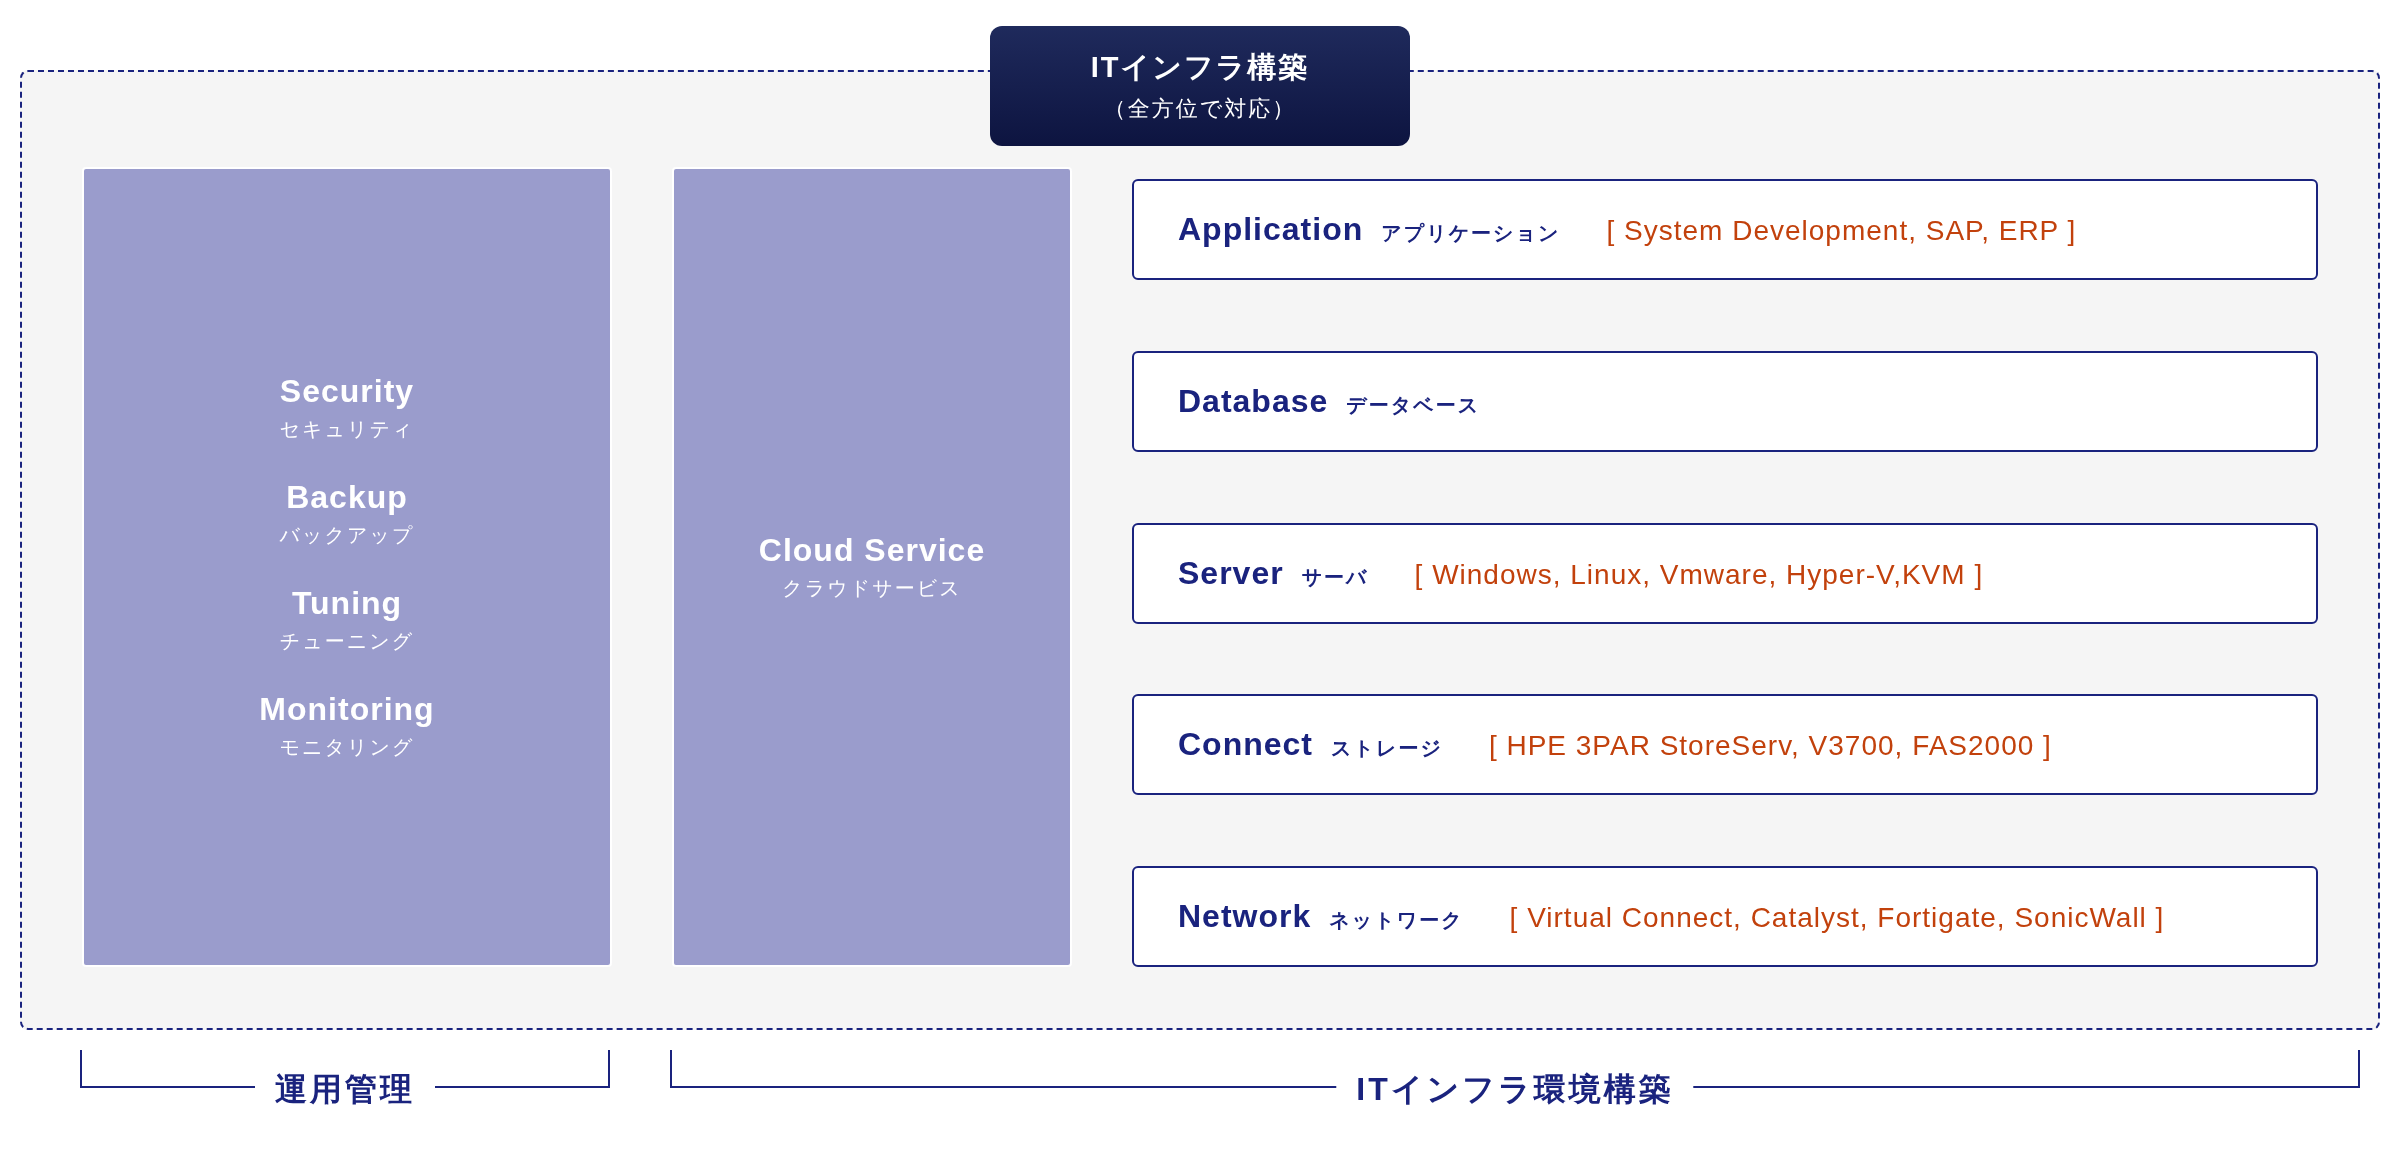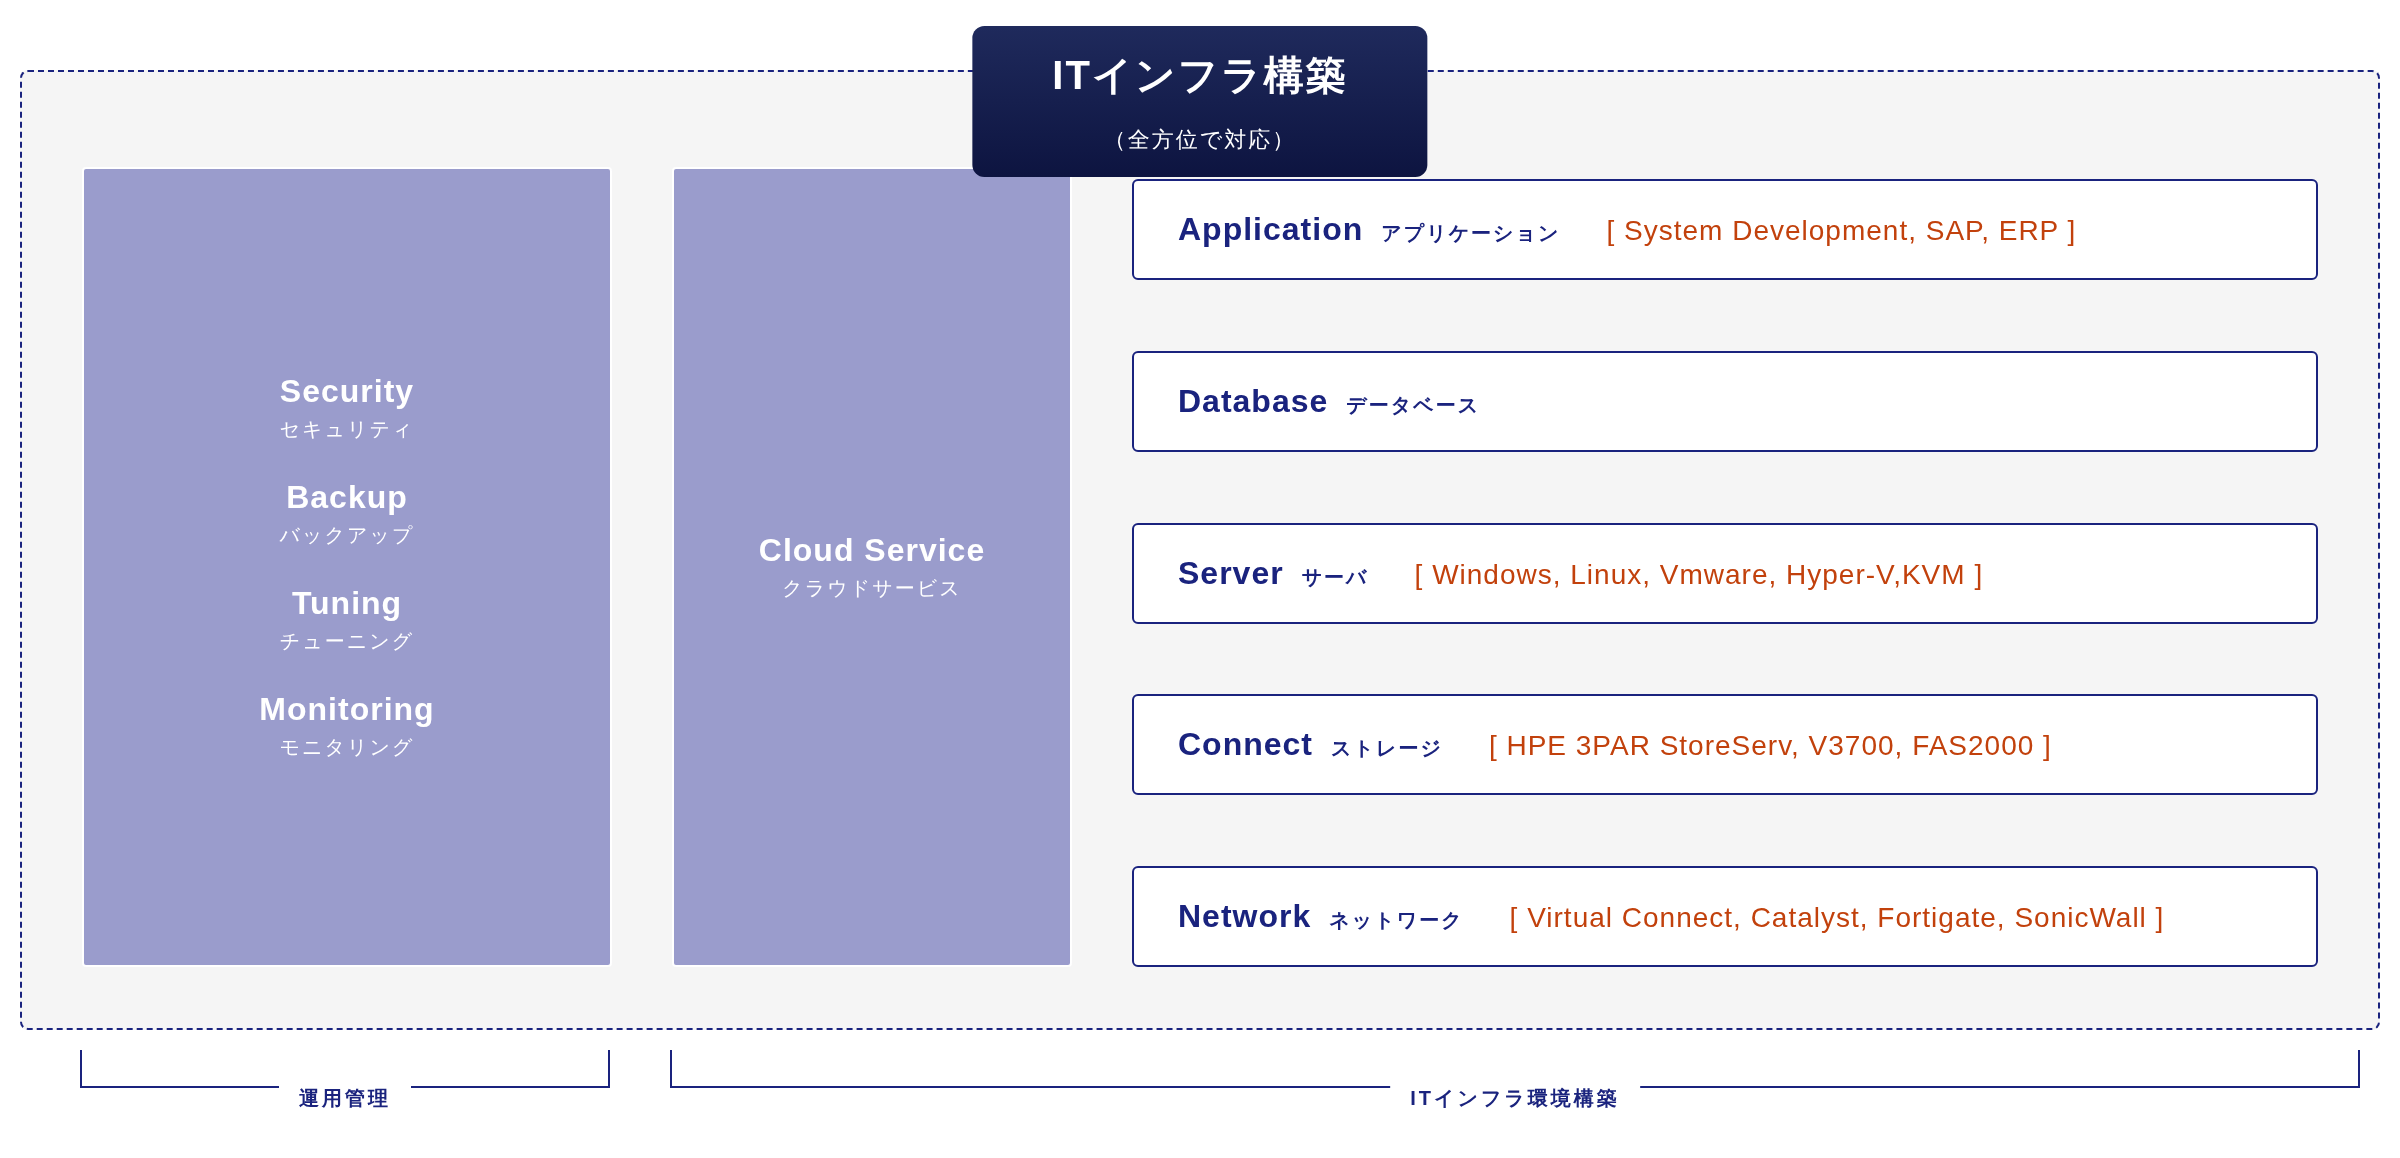--- a/index.html
+++ b/index.html
@@ -39,24 +39,24 @@
     transform: translateX(-50%);
     background: linear-gradient(180deg, #1f2a5c 0%, #0d1440 100%);
     color: #ffffff;
     border-radius: 12px;
     padding: 22px 80px 22px 80px;
     text-align: center;
     z-index: 10;
     min-width: 420px;
   }
   .header-badge .title {
-    font-size: 40px;
+    font-size: 29px;
     font-weight: bold;
     letter-spacing: 2px;
-    margin-bottom: 22px;
+    margin-bottom: 6px;
   }
   .header-badge .subtitle {
     font-size: 22px;
     letter-spacing: 2px;
   }
   .columns {
     display: flex;
     gap: 60px;
     height: 800px;
   }
@@ -164,21 +164,21 @@
     width: 100%;
     top: 0;
   }
   .bracket-label {
     position: absolute;
     bottom: 28px;
     left: 50%;
     transform: translateX(-50%);
     background: #ffffff;
     color: #1a237e;
-    font-size: 20px;
+    font-size: 32px;
     font-weight: 700;
     letter-spacing: 3px;
     padding: 0 20px;
     white-space: nowrap;
     margin-top: 48px;
   }
 </style>
 </head>
 <body>
 

